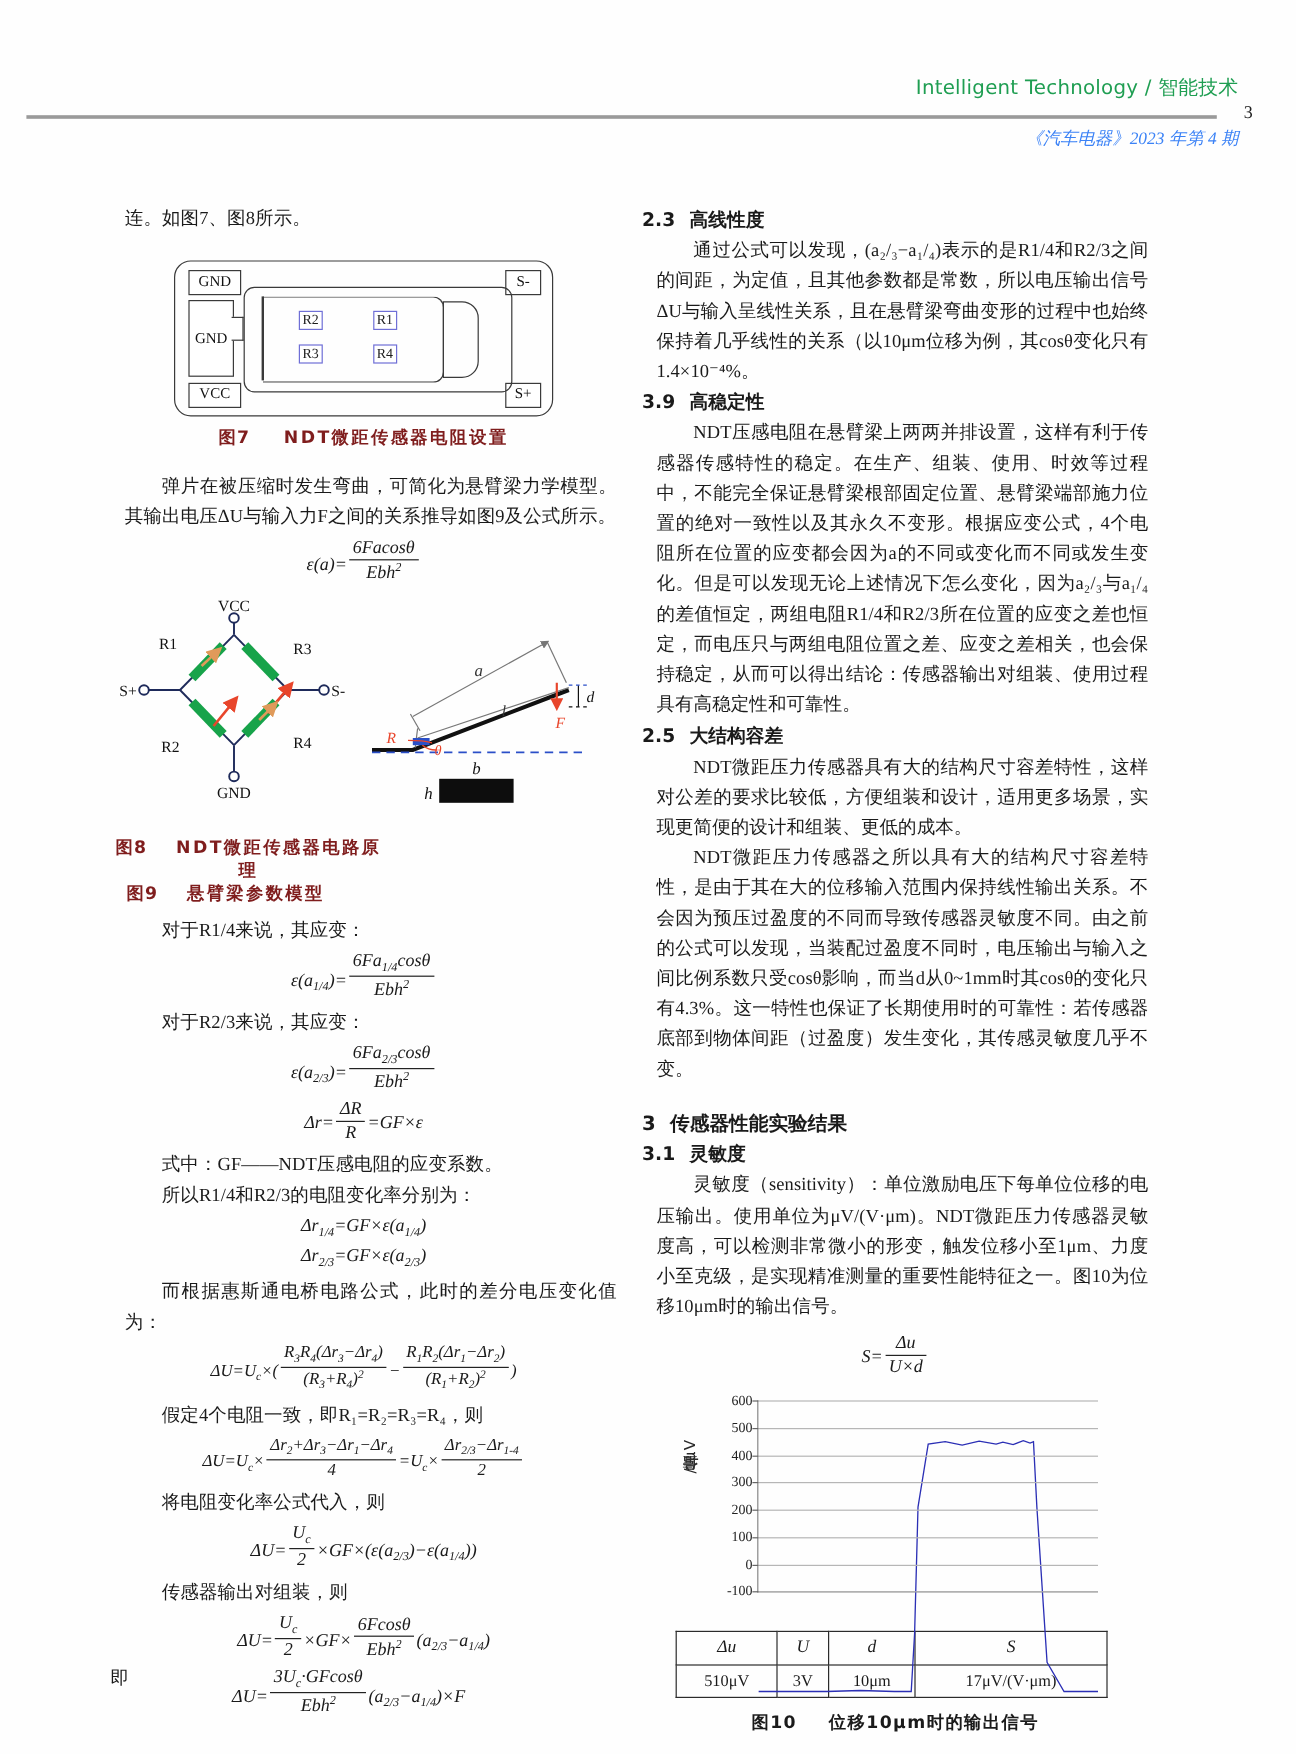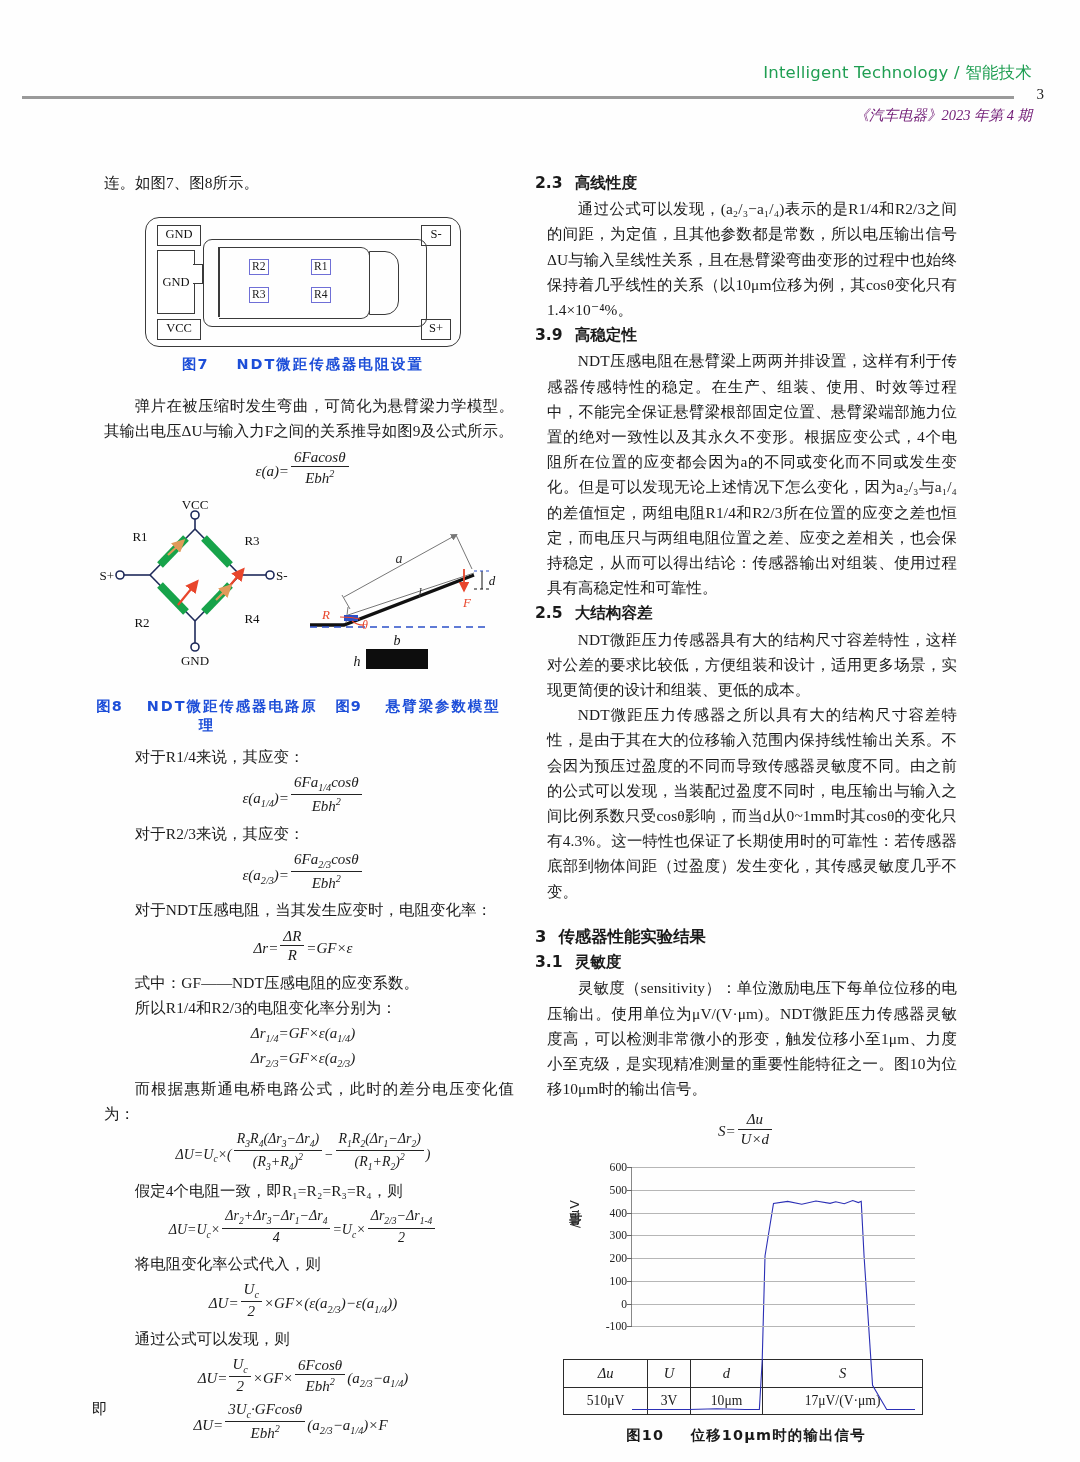--- a/index.html
+++ b/index.html
@@ -47,21 +47,21 @@
     font-family: "Liberation Serif", serif;
     font-size: 15px;
     color: #222;
   }
   .journal-issue {
     position: absolute;
     right: 48px; top: 48px;
     font-family: "Liberation Serif", serif;
     font-style: italic;
     font-size: 14.5px;
-    color: #701a75;
+    color: #3b82f6;
     white-space: nowrap;
   }
 
   
   .col {
     position: absolute;
     top: 170px;
     width: 422px;
   }
   .col-left  { left: 92px; }
@@ -119,21 +119,21 @@
 
   
   .fig { margin: 0; }
   .figcap {
     text-align: center;
     font-size: 14.4px;
     font-weight: bold;
     font-family: "DejaVu Sans", "Liberation Sans", sans-serif;
     letter-spacing: 1px;
     margin-top: 8px;
-    color: #1d4ed8;
+    color: #7f1d1d;
   }
   .figcap .cn { letter-spacing: 2px; }
 
   .fig7 {
     position: relative;
     width: 316px; height: 130px;
     margin: 22px auto 0 auto;
   }
   .fig7 .shell {
     position: absolute; inset: 0;
@@ -208,20 +208,21 @@
     height: 196px;
     margin-top: 10px;
   }
   .fig89 .half { position:absolute; top:0; }
   .fig89 .f8 { left: 0px; }
   .fig89 .f9 { left: 212px; }
   .caprow {
     display: flex;
     justify-content: flex-start;
     margin-top: 4px;
+    flex-direction: column;
   }
   .caprow .c1 { width: 230px; text-align: center; }
   .caprow .c2 { width: 192px; text-align: center; }
 
   
   .fig10wrap {
     margin-top: 14px;
     width: 422px;
   }
   .chartbox {
@@ -446,21 +447,20 @@
     <p class="body indent">对于R1/4来说，其应变：</p>
     <div class="eq">
       ε(<em>a</em><sub>1/4</sub>)=<span class="frac"><span class="num">6<em>Fa</em><sub>1/4</sub>cos<em>θ</em></span><span class="den"><em>Ebh</em><sup>2</sup></span></span>
     </div>
 
     <p class="body indent">对于R2/3来说，其应变：</p>
     <div class="eq">
       ε(<em>a</em><sub>2/3</sub>)=<span class="frac"><span class="num">6<em>Fa</em><sub>2/3</sub>cos<em>θ</em></span><span class="den"><em>Ebh</em><sup>2</sup></span></span>
     </div>
 
-    <p class="body indent">对于NDT压感电阻，当其发生应变时，电阻变化率：</p>
     <div class="eq">
       Δ<em>r</em>=<span class="frac"><span class="num">Δ<em>R</em></span><span class="den"><em>R</em></span></span>=<em>GF</em>×ε
     </div>
 
     <p class="body indent">式中：GF——NDT压感电阻的应变系数。</p>
     <p class="body indent">所以R1/4和R2/3的电阻变化率分别为：</p>
     <div class="eq">
       Δ<em>r</em><sub>1/4</sub>=<em>GF</em>×ε(<em>a</em><sub>1/4</sub>)
     </div>
     <div class="eq">
@@ -475,21 +475,21 @@
     <p class="body indent">假定4个电阻一致，即R₁=R₂=R₃=R₄，则</p>
     <div class="eq" style="font-size:14px">
       Δ<em>U</em>=<em>U</em><sub>c</sub>×<span class="frac"><span class="num">Δ<em>r</em><sub>2</sub>+Δ<em>r</em><sub>3</sub>−Δ<em>r</em><sub>1</sub>−Δ<em>r</em><sub>4</sub></span><span class="den">4</span></span>=<em>U</em><sub>c</sub>×<span class="frac"><span class="num">Δ<em>r</em><sub>2/3</sub>−Δ<em>r</em><sub>1-4</sub></span><span class="den">2</span></span>
     </div>
 
     <p class="body indent">将电阻变化率公式代入，则</p>
     <div class="eq">
       Δ<em>U</em>=<span class="frac"><span class="num"><em>U</em><sub>c</sub></span><span class="den">2</span></span>×<em>GF</em>×(ε(<em>a</em><sub>2/3</sub>)−ε(<em>a</em><sub>1/4</sub>))
     </div>
 
-    <p class="body indent">通过公式可以发现，则</p>
+    <p class="body indent">传感器输出对组装，则</p>
     <div class="eq">
       Δ<em>U</em>=<span class="frac"><span class="num"><em>U</em><sub>c</sub></span><span class="den">2</span></span>×<em>GF</em>×<span class="frac"><span class="num">6<em>F</em>cos<em>θ</em></span><span class="den"><em>Ebh</em><sup>2</sup></span></span>(<em>a</em><sub>2/3</sub>−<em>a</em><sub>1/4</sub>)
     </div>
 
     <div class="eq" style="text-align:left">
       <span class="lbl">即</span>
       <span style="display:inline-block;margin-left:86px">
         Δ<em>U</em>=<span class="frac"><span class="num">3<em>U</em><sub>c</sub>·<em>GF</em>cos<em>θ</em></span><span class="den"><em>Ebh</em><sup>2</sup></span></span>(<em>a</em><sub>2/3</sub>−<em>a</em><sub>1/4</sub>)×<em>F</em>
       </span>
     </div>

